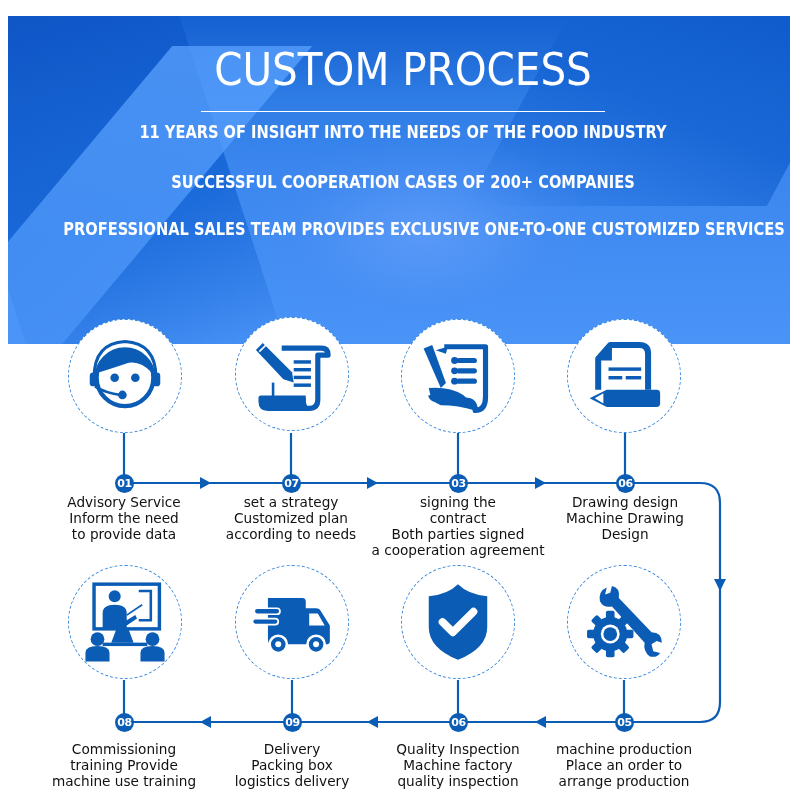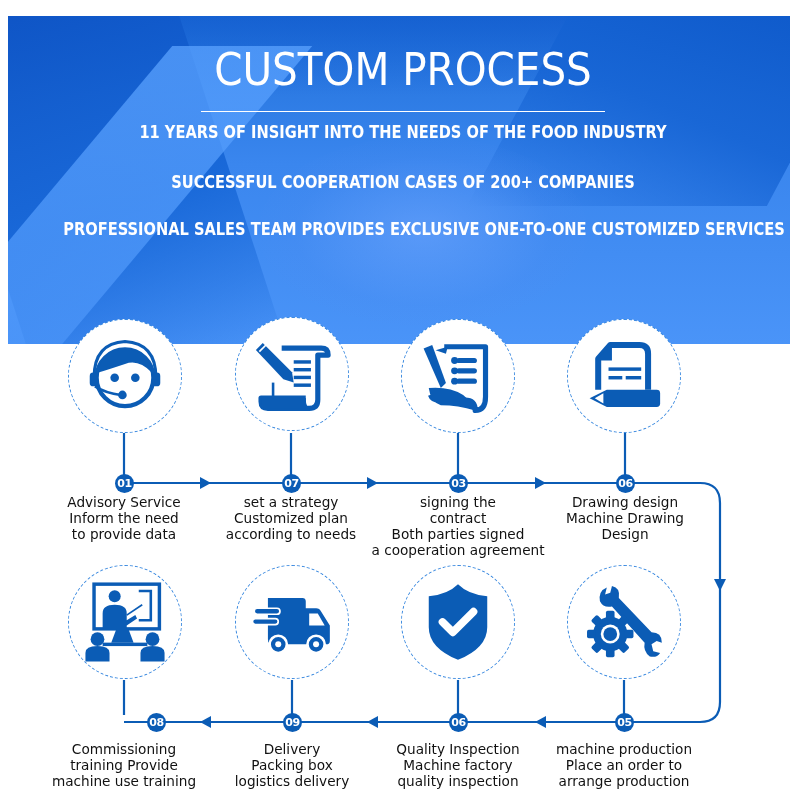--- a/index.html
+++ b/index.html
@@ -273,19 +273,19 @@
       <path d="M24 58 V40 Q24 30 38 30 Q52 30 52 40 V48 L62 42 L64 46 L52 54 V58 Z" fill="#0b5cb5"></path>
       <path d="M52 42 L70 30" stroke="#0b5cb5" stroke-width="2"></path>
       <path d="M40 58 L34 74 H60 L54 58 Z" fill="#0b5cb5"></path>
       <rect x="24" y="74" width="52" height="4" fill="#0b5cb5"></rect>
       <circle cx="18" cy="70" r="8" fill="#0b5cb5"></circle>
       <path d="M4 96 V86 Q4 78 18 78 Q32 78 32 86 V96 Z" fill="#0b5cb5"></path>
       <circle cx="82" cy="70" r="8" fill="#0b5cb5"></circle>
       <path d="M68 96 V86 Q68 78 82 78 Q96 78 96 86 V96 Z" fill="#0b5cb5"></path>
     </svg>
   </div>
-  <div class="node" style="left:115px; top:413px;margin-left:32px;">08</div>
+  <div class="node" style="left:115px; top:413px;">08</div>
   <div class="step-text" style="left:24px; top:441px;">
     <span>Commissioning</span>
     <span>training Provide</span>
     <span>machine use training</span>
   </div>
 </div>
 
 </body></html>

